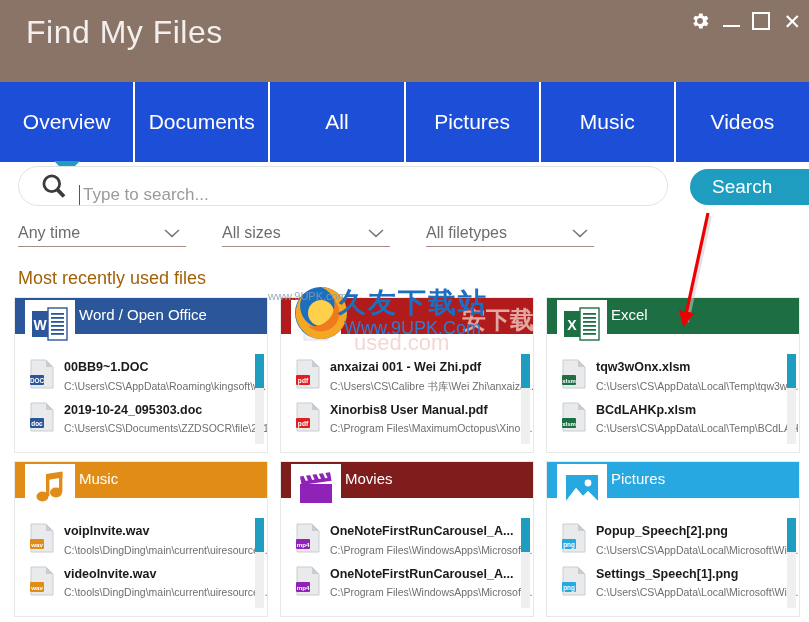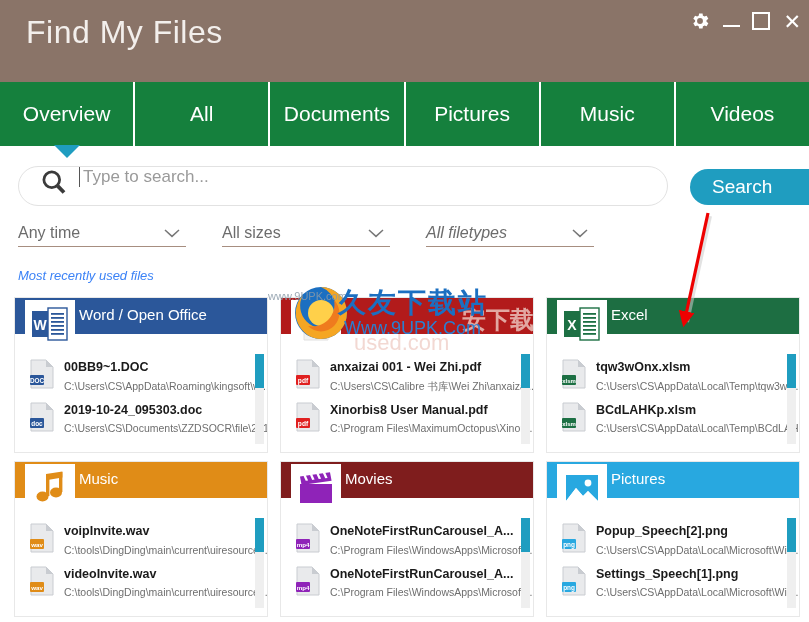--- a/index.html
+++ b/index.html
@@ -34,22 +34,22 @@
   .wc-min::after {
     content:""; position:absolute; left:1px; bottom:2px; width:17px; height:2px; background:#fff;
   }
   .wc-max {
     width:18px; height:18px; border:2px solid #fff;
   }
   .wc-close { font-size:21px; font-weight:400; margin-left:2px; }
 
   
   .tabbar {
-    position:absolute; left:0; top:82px; width:809px; height:64px;
-    background:#15803d; display:flex;
+    position:absolute; left:0; top:82px; width:809px; height:80px;
+    background:#1d4ed8; display:flex;
   }
   .tab {
     flex:1 1 0; position:relative;
     display:flex; align-items:center; justify-content:center;
     color:#ffffff; font-size:21px; font-weight:300;
     border-right:2px solid #ffffff;
     cursor:default;
   }
   .tab:last-child { border-right:none; }
   .tab.active::after {
@@ -58,21 +58,21 @@
     border-left:13px solid transparent;
     border-right:13px solid transparent;
     border-top:13px solid #1f9dc0;
   }
 
   
   .searchrow { position:absolute; left:0; top:152px; width:809px; height:52px; }
   .searchbox {
     position:absolute; left:18px; top:14px; width:650px; height:40px;
     border:1px solid #e2e2e2; border-radius:22px; background:#fff;
-    display:flex; align-items:flex-start;
+    display:flex; align-items:flex-end;
   }
   .search-icon { margin-left:20px; margin-right:10px; display:block; }
   .search-caret {
     width:1px; height:20px; background:#555; margin-right:3px;
   }
   .search-placeholder {
     font-size:17px; color:#9a9a9a; font-weight:300;
   }
   .search-btn {
     position:absolute; left:690px; top:17px; width:140px; height:36px;
@@ -87,26 +87,26 @@
   .filter {
     position:absolute; top:0; height:28px;
     border-bottom:1.5px solid #a78e80;
     display:flex; align-items:center; justify-content:space-between;
     cursor:pointer;
   }
   .filter .flabel { font-size:16px; color:#6c6c6c; font-weight:300; }
   .filter .chev { margin-right:6px; display:block; }
   .f1 { left:0px;   width:168px; }
   .f2 { left:204px; width:168px; }
-  .f3 { left:408px; width:168px;font-style:italic; }
+  .f3 { left:408px; width:168px; }
 
   
   .section-title {
     position:absolute; left:18px; top:268px;
-    font-size:13px; color:#3b82f6; font-weight:300;font-style:italic;
+    font-size:18px; color:#a16207; font-weight:300;
   }
 
   
   .panels {
     position:absolute; left:14px; top:297px;
     width:786px; height:322px;
     display:grid;
     grid-template-columns: repeat(3, 254px);
     grid-template-rows: repeat(2, 156px);
     column-gap: 12px; row-gap: 8px;
@@ -215,24 +215,24 @@
       <span class="wc wc-max"></span>
       <span class="wc wc-close">✕</span>
     </div>
   </div>
 
   <div class="tabbar">
     <div class="tab active">
         <span>Overview</span>
       </div>
     <div class="tab">
+        <span>Documents</span>
+      </div>
+    <div class="tab">
         <span>All</span>
-      </div>
-    <div class="tab">
-        <span>Documents</span>
       </div>
     <div class="tab">
         <span>Pictures</span>
       </div>
     <div class="tab">
         <span>Music</span>
       </div>
     <div class="tab">
         <span>Videos</span>
       </div>

